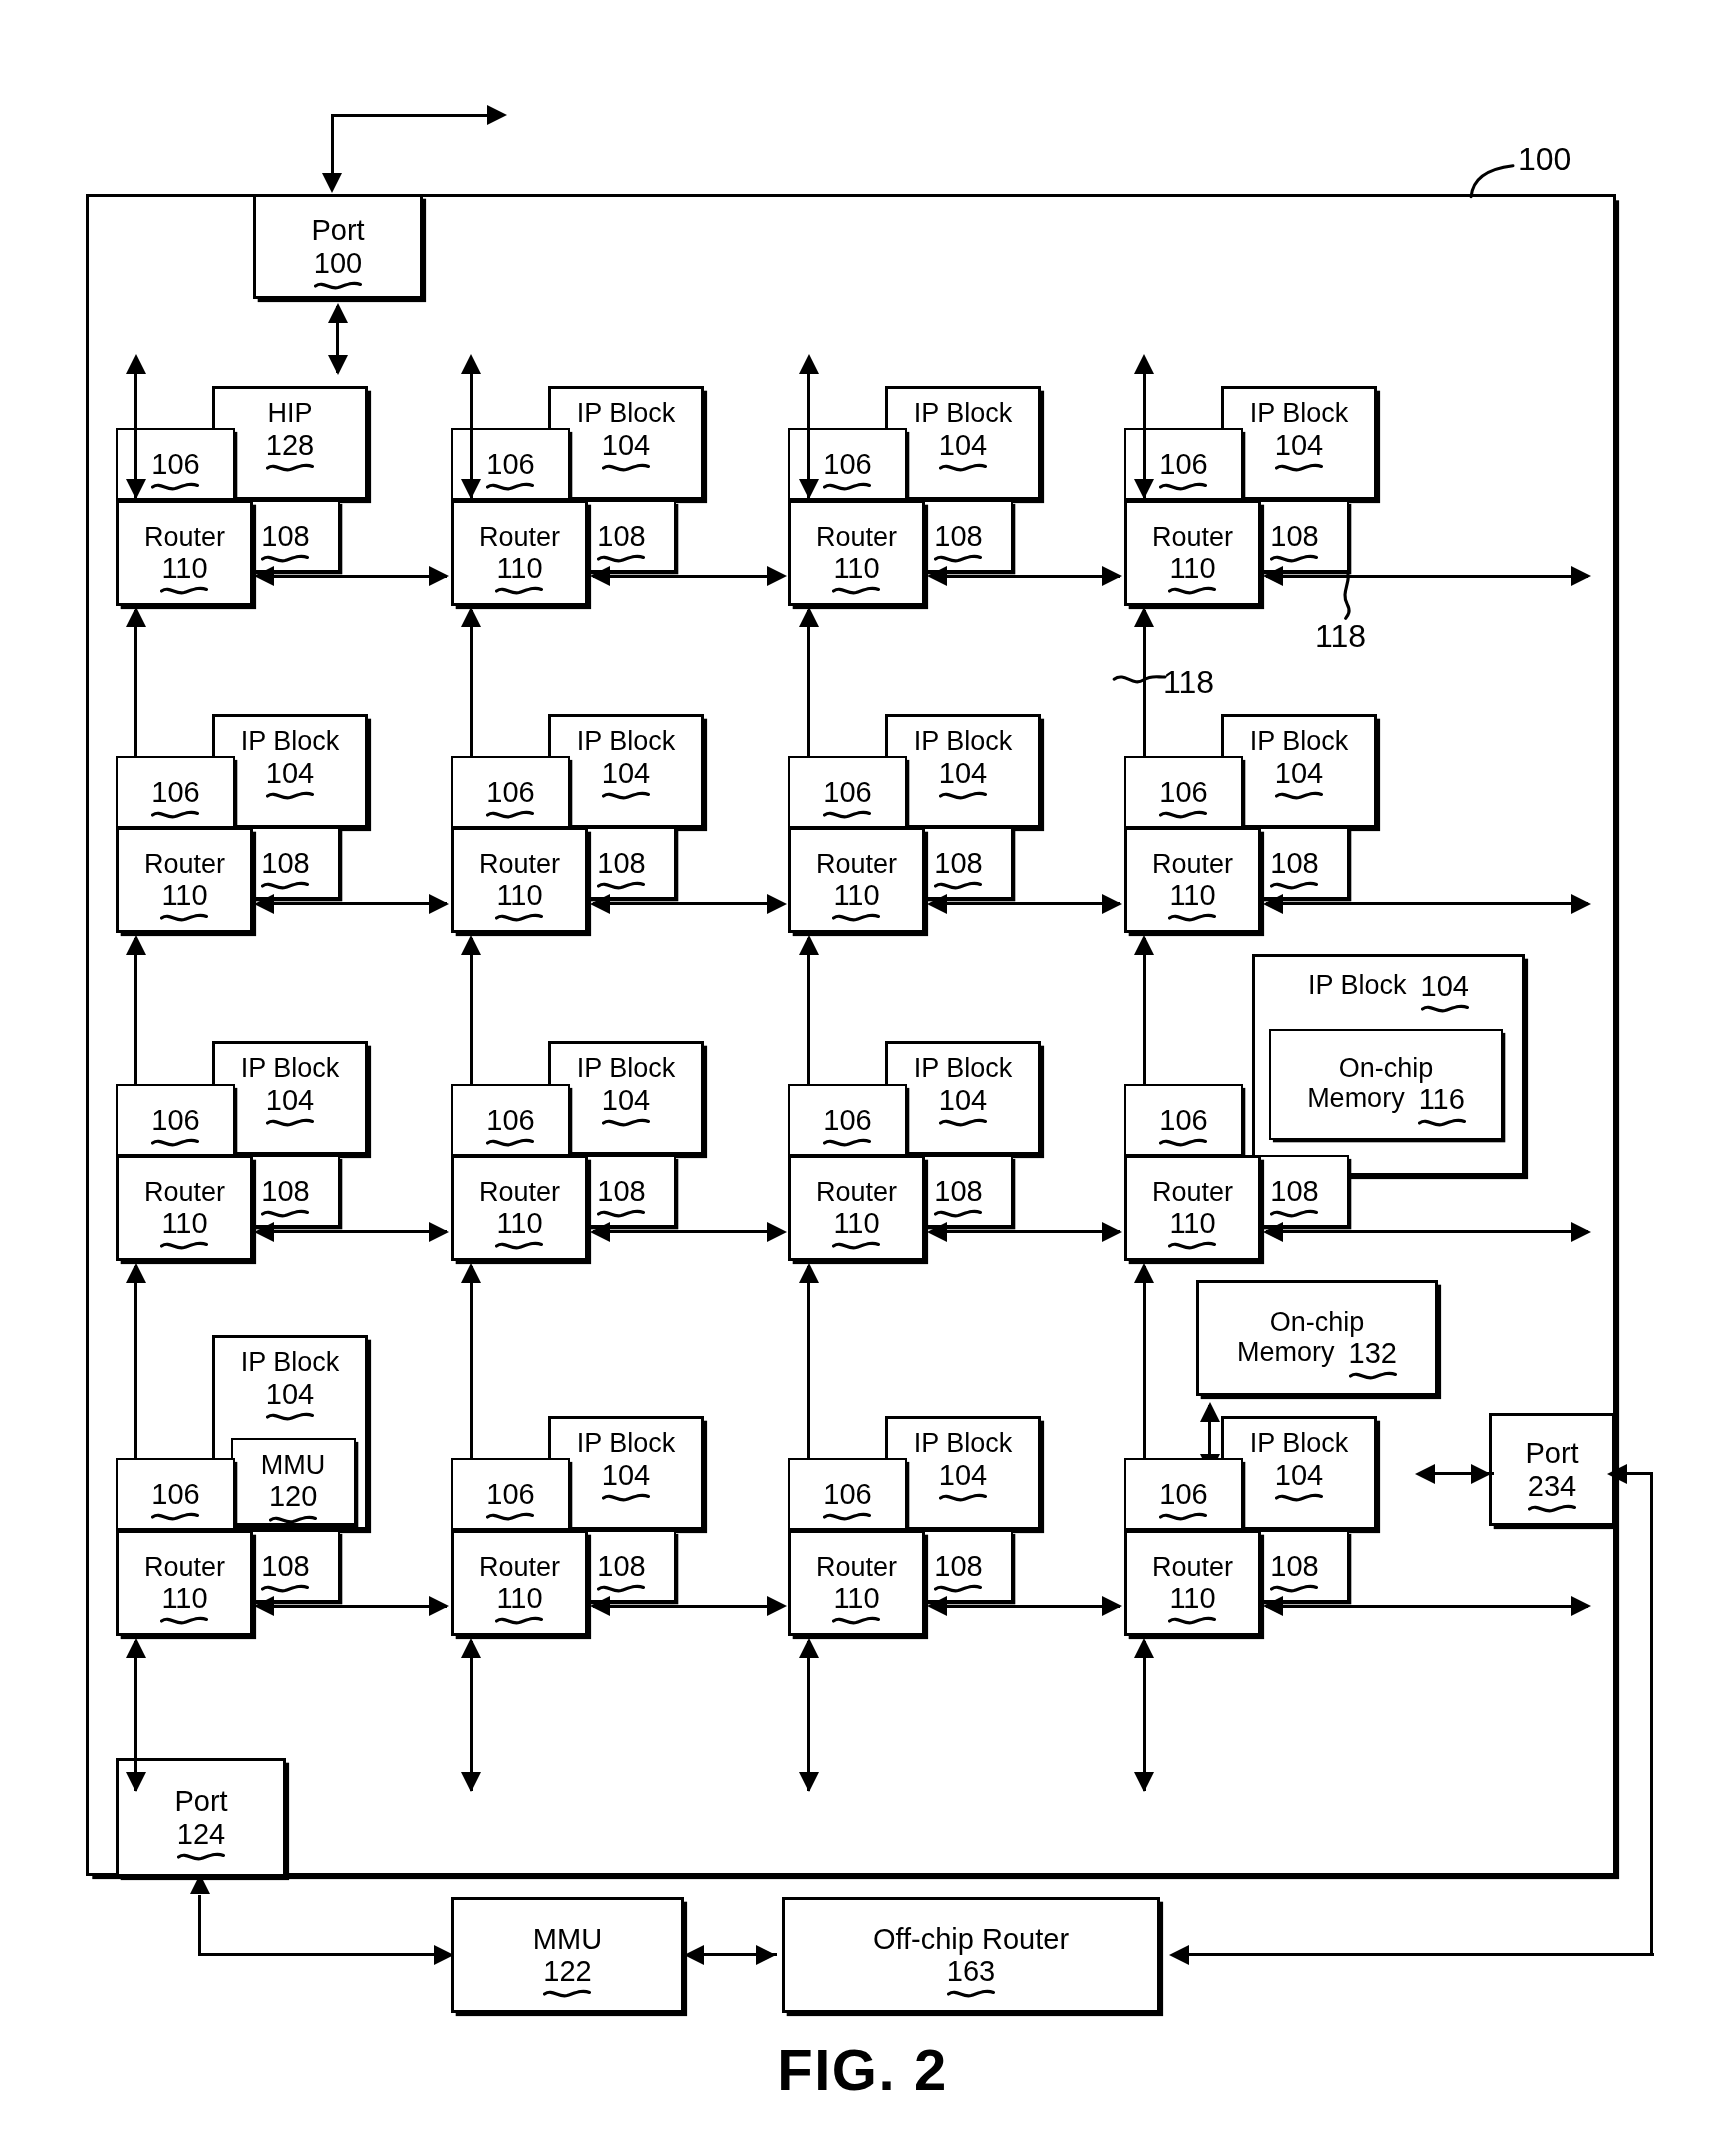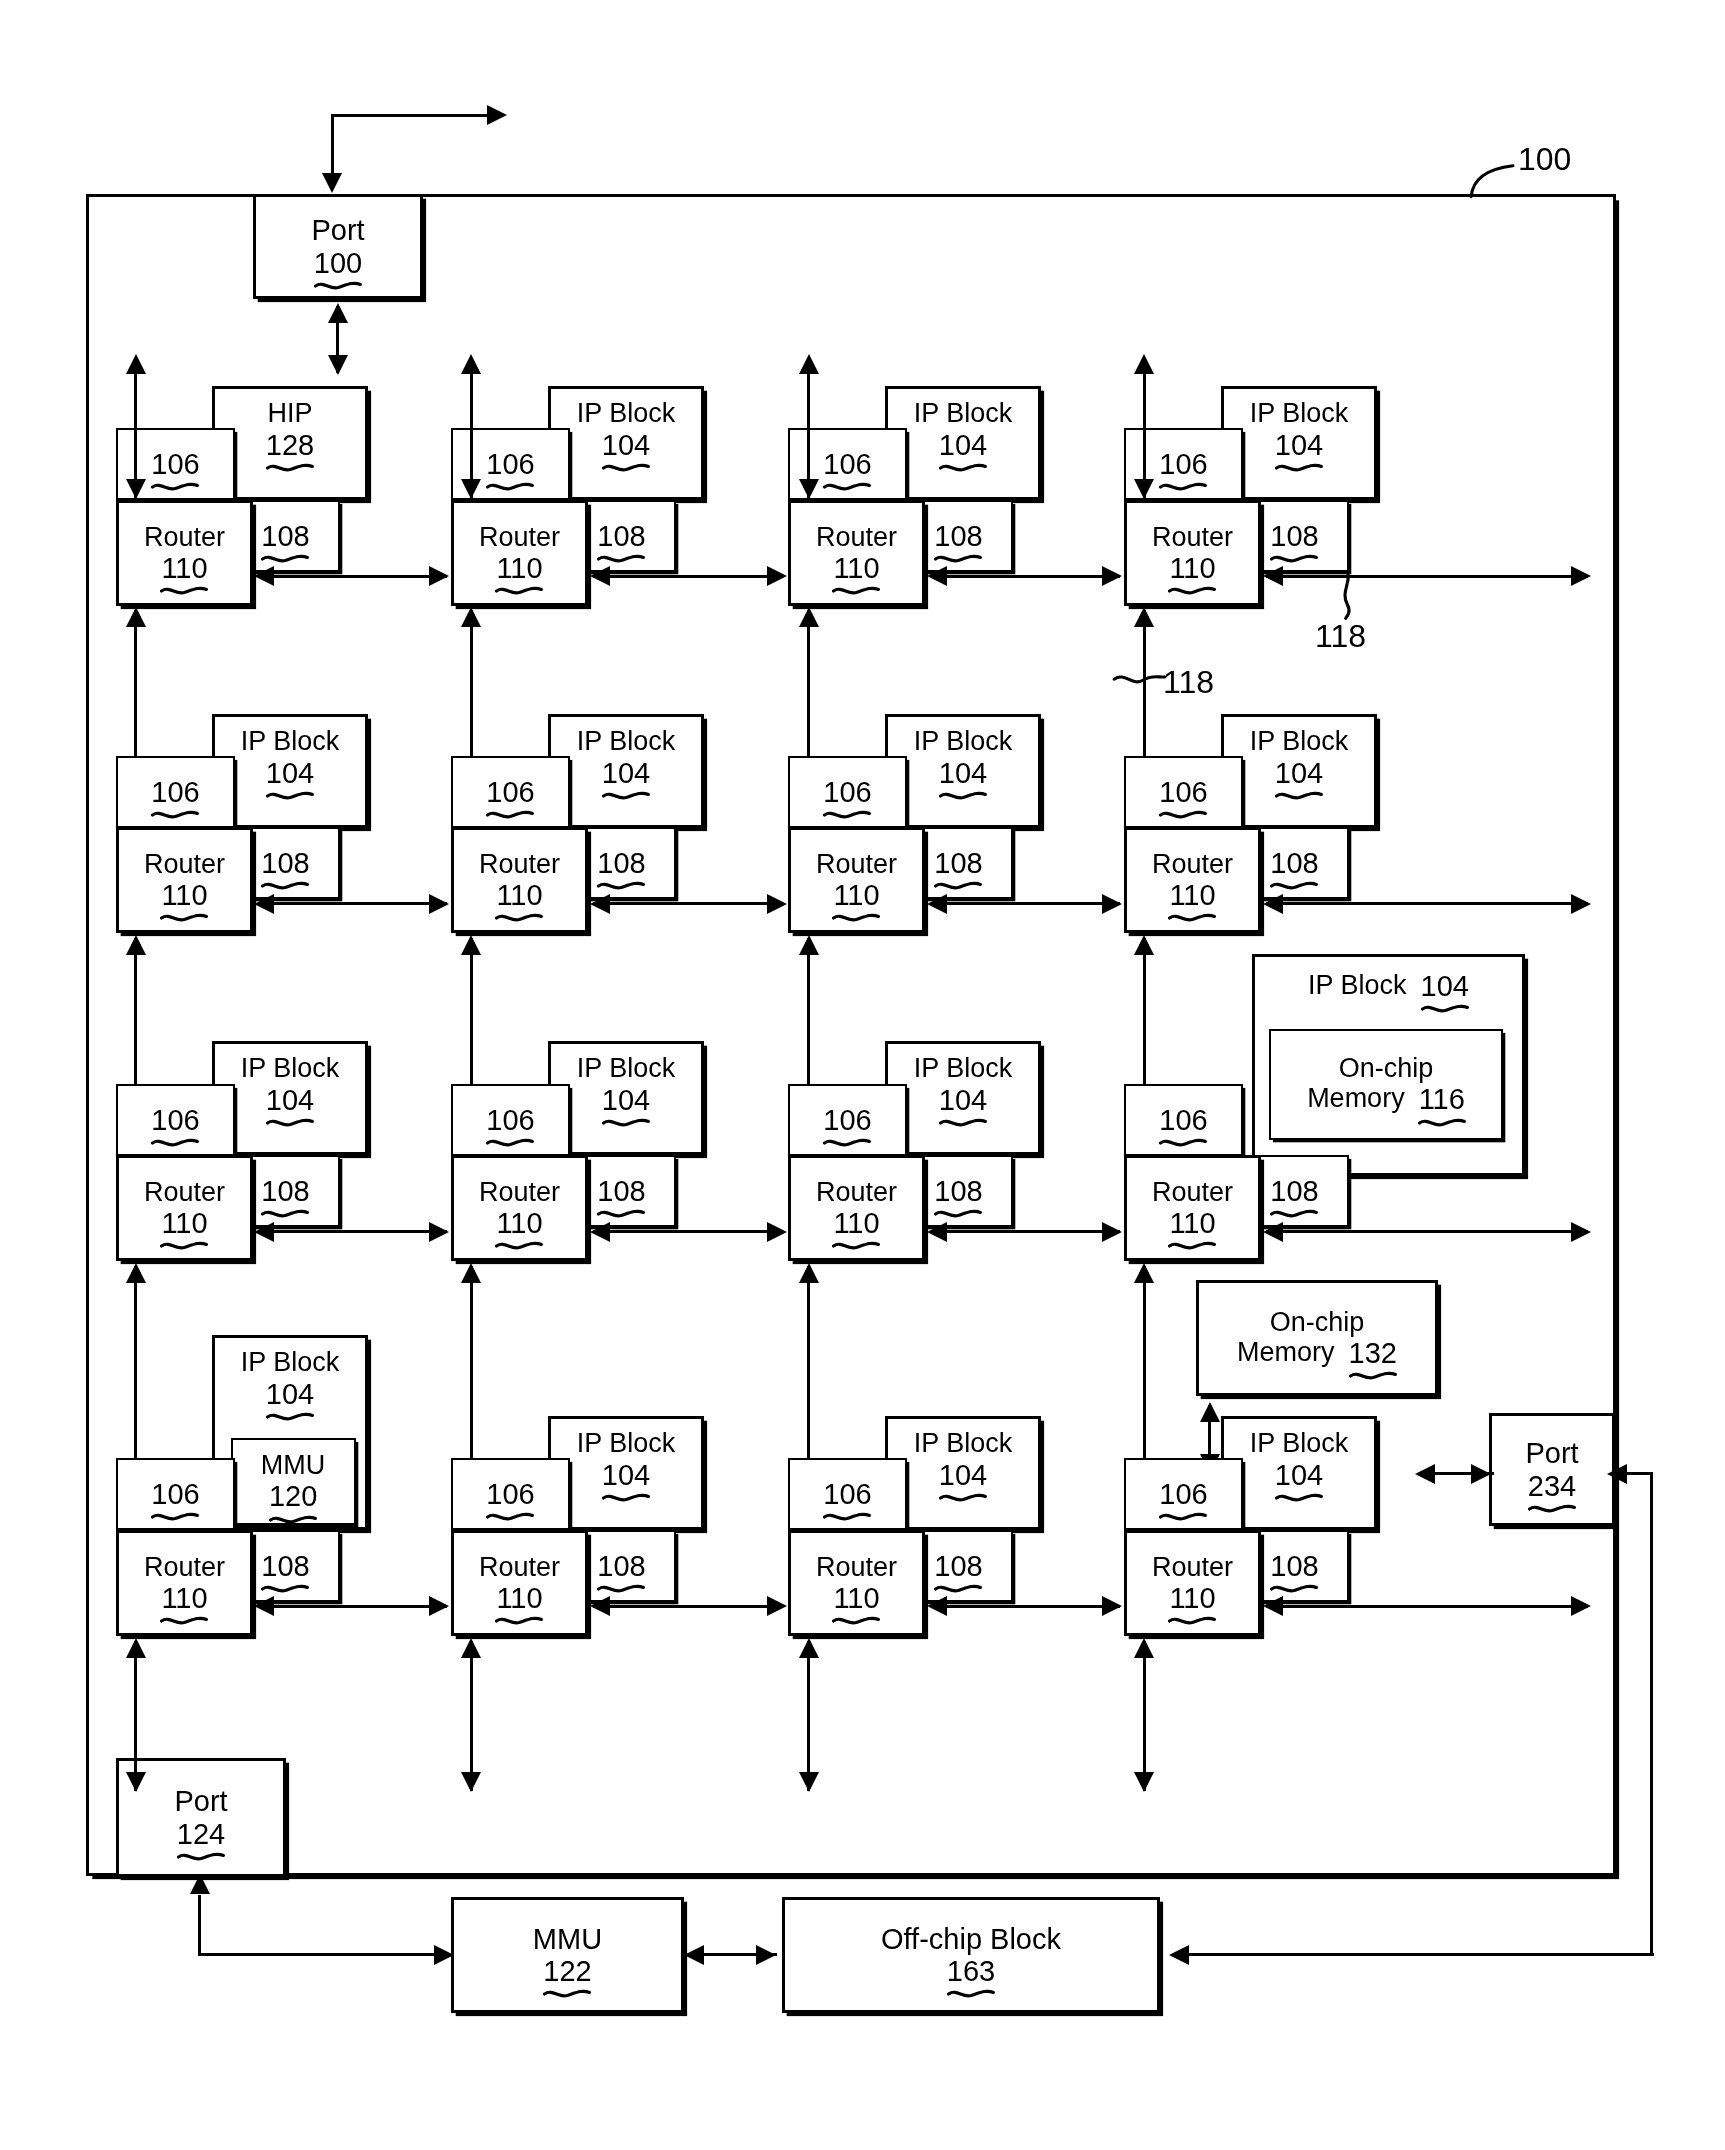--- a/index.html
+++ b/index.html
@@ -89,20 +89,21 @@
 
   <div class="ln hl" style="left:331px;top:114px;width:156px;"></div>
   <div class="ln vl" style="left:331px;top:114px;height:61px;"></div>
   <div class="ah ah-rt" style="left:487px;top:105px;"></div>
   <div class="ah ah-dn" style="left:322px;top:173px;"></div>
 
   <div class="ln vl" style="left:336px;top:306px;height:67px;"></div>
   <div class="ah ah-up" style="left:328px;top:303px;"></div>
   <div class="ah ah-dn" style="left:328px;top:355px;"></div>
 
+  <div id="fig-caption" style="left:0;top:2036px;">FIG. 2</div>
 
 
   <div class="box" id="ipblk-116" style="left:1252px;top:954px;width:273px;height:222px;justify-content:flex-start;padding-top:12.5px;">
     <div class="rowlab t2">
       <span>IP Block</span>
       <span class="num">
         <span>104</span>
         <span class="sq">
           <svg viewBox="0 0 62 17">
               <path d="M2 9 C12 2, 20 14, 31 11 C41 8, 50 3, 60 7" stroke="#000" stroke-width="4" fill="none" stroke-linecap="round"></path>
@@ -179,21 +180,21 @@
       <span>122</span>
       <span class="sq">
         <svg viewBox="0 0 62 17">
             <path d="M2 9 C12 2, 20 14, 31 11 C41 8, 50 3, 60 7" stroke="#000" stroke-width="4" fill="none" stroke-linecap="round"></path>
           </svg>
       </span>
     </div>
   </div>
 
   <div class="box" id="mem112" style="left:782px;top:1897px;width:378px;height:116px;">
-    <div class="t1">Off-chip Block</div>
+    <div class="t1">Off-chip Router</div>
     <div class="num">
       <span>163</span>
       <span class="sq">
         <svg viewBox="0 0 62 17">
             <path d="M2 9 C12 2, 20 14, 31 11 C41 8, 50 3, 60 7" stroke="#000" stroke-width="4" fill="none" stroke-linecap="round"></path>
           </svg>
       </span>
     </div>
   </div>
 

